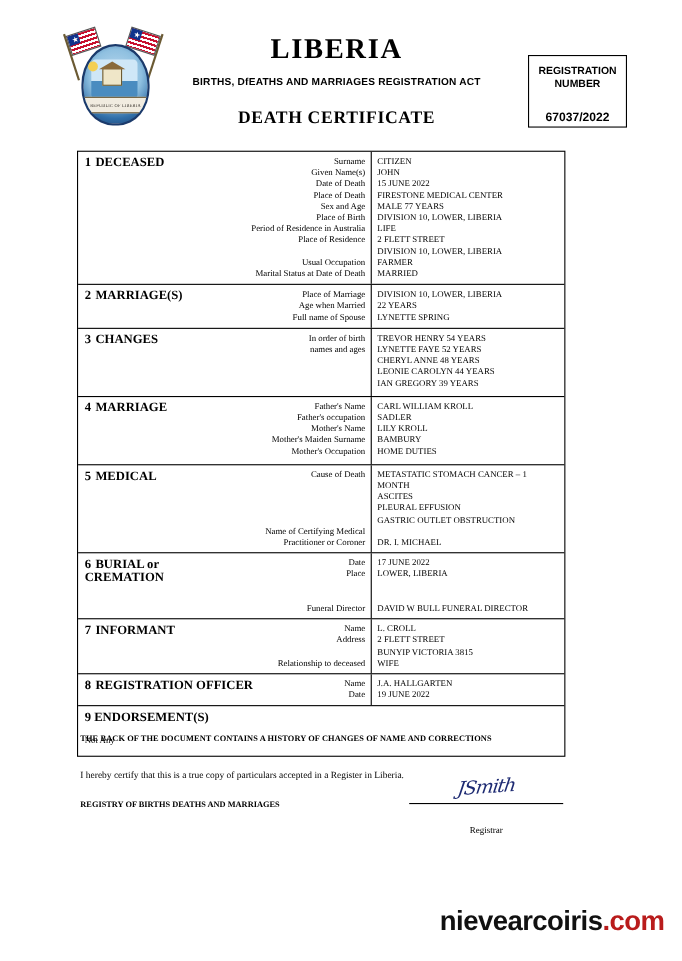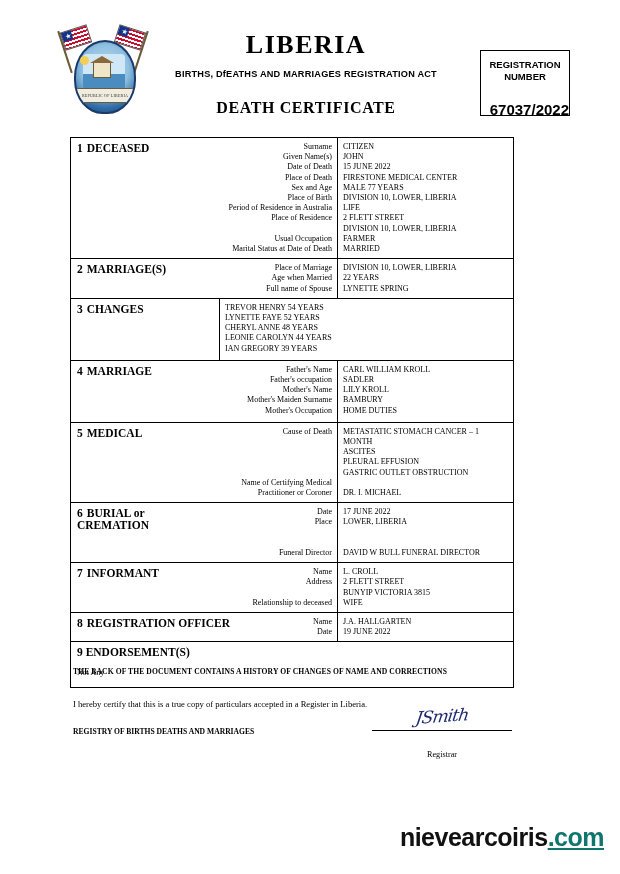--- a/index.html
+++ b/index.html
@@ -162,25 +162,24 @@
     text-align: center;
   }
   .regbox .lbl {
     font-size: 9.5px;
     font-weight: bold;
     font-family: "Liberation Sans", sans-serif;
     line-height: 12px;
     margin-top: 8px;
   }
   .regbox .num {
-    font-size: 15px;
+    font-size: 11px;
     font-weight: bold;
     font-family: "Liberation Sans", sans-serif;
     margin-top: 18px;
-    text-align: right;
   }
 
   
   .table {
     position: absolute;
     left: 70px;
     top: 137px;
     width: 444px;
     border: 1px solid #000;
     box-sizing: border-box;
@@ -278,21 +277,21 @@
   .watermark {
     position: absolute;
     right: 16px;
     bottom: 22px;
     font-family: "Liberation Sans", sans-serif;
     font-weight: bold;
     font-size: 25px;
     letter-spacing: -0.5px;
   }
   .wm-a { color: #111; }
-  .wm-b { color: #0f766e; text-decoration: underline; }
+  .wm-b { color: #b91c1c; }
 </style>
 </head>
 <body>
 
 <div class="page">
 
   <div class="header">
 
     <div class="crest">
       <div class="pole left"></div>
@@ -377,20 +376,24 @@
         <div>DIVISION 10, LOWER, LIBERIA</div>
         <div>22 YEARS</div>
         <div>LYNETTE SPRING</div>
       </div>
     </div>
 
     <div class="section" style="min-height:62px;">
       <div class="sec-title">
         <span class="num">3</span><span>CHANGES</span>
       </div>
+      <div class="labels">
+        <div>In order of birth</div>
+        <div>names and ages</div>
+      </div>
       <div class="values">
         <div>TREVOR HENRY 54 YEARS</div>
         <div>LYNETTE FAYE 52 YEARS</div>
         <div>CHERYL ANNE 48 YEARS</div>
         <div>LEONIE CAROLYN 44 YEARS</div>
         <div>IAN GREGORY 39 YEARS</div>
       </div>
     </div>
 
     <div class="section" style="min-height:62px;">

